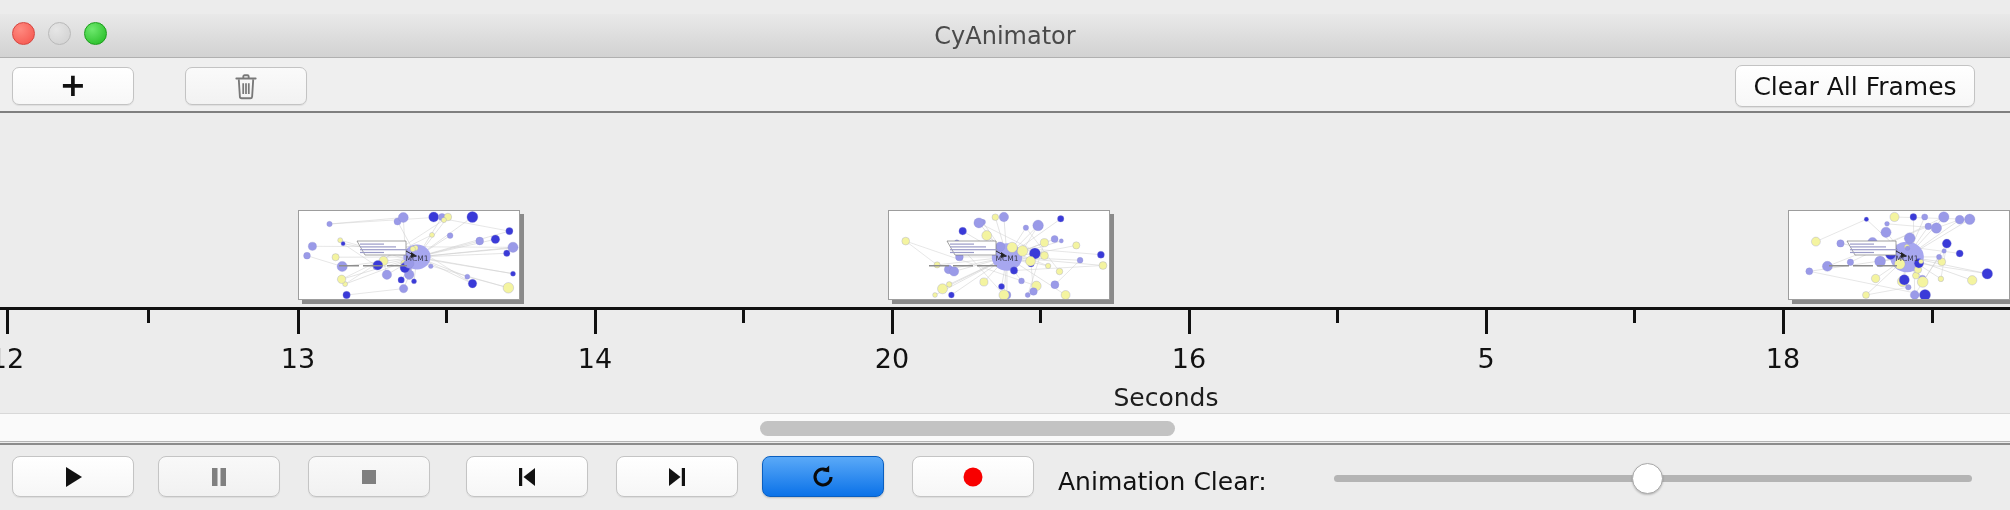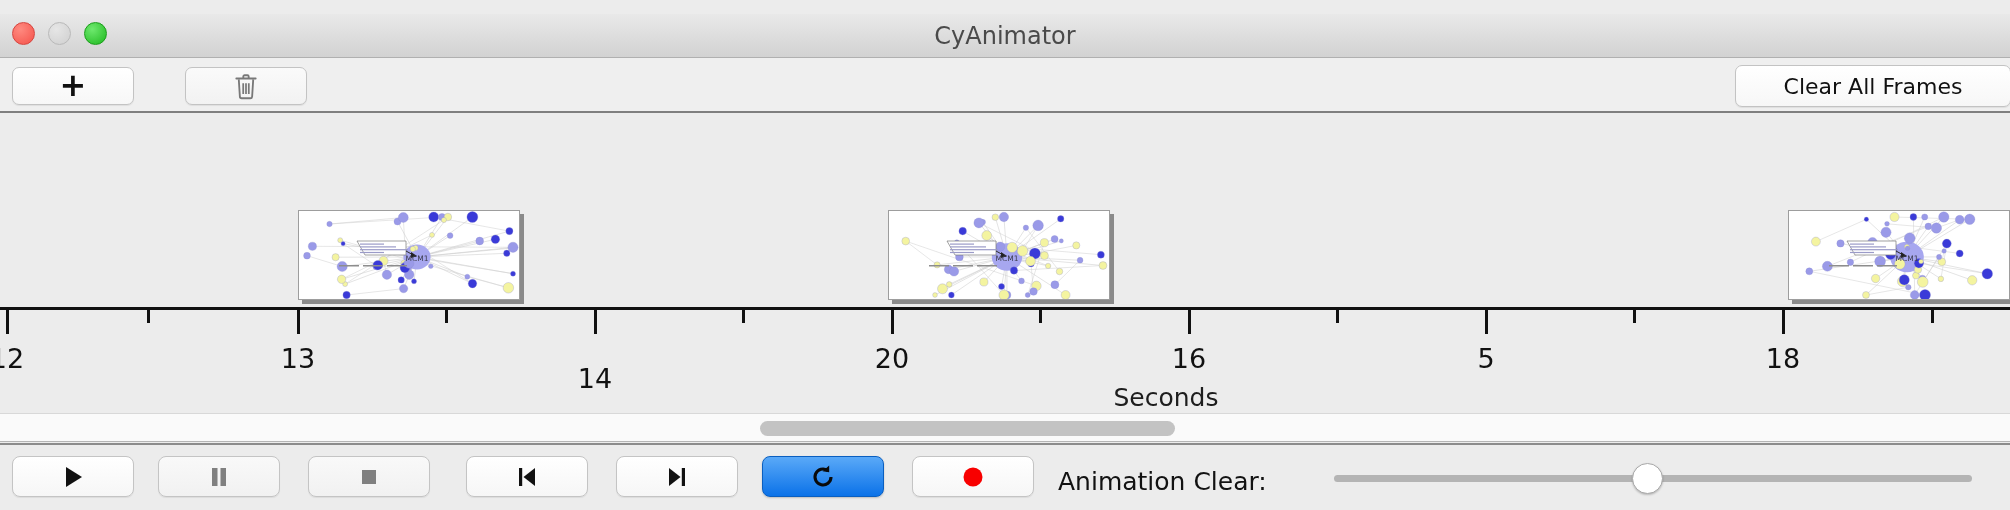--- a/index.html
+++ b/index.html
@@ -55,21 +55,21 @@
   .btn {
     position: absolute; border-radius: 7px; border: 1px solid #c3c3c3;
     background: linear-gradient(#ffffff, #f7f7f7);
     display: flex; align-items: center; justify-content: center;
     font-size: 25px; color: #111; cursor: default;
     box-shadow: 0 1px 1px rgba(0,0,0,.07);
   }
   .btn.dim { background: linear-gradient(#fafafa, #f2f2f2); color: #7b7b7b; }
   #add-frame-btn   { left: 12px;  top: 9px; width: 122px; height: 38px; }
   #delete-frame-btn{ left: 185px; top: 9px; width: 122px; height: 38px; }
-  #clear-all-btn   { left: 1735px;top: 7px; width: 276px; height: 42px; font-size: 22px; }
+  #clear-all-btn   { left: 1735px;top: 7px; width: 240px; height: 42px; font-size: 25px; }
   .plus-glyph { font-size: 32px; font-weight: bold; line-height: 0.8; }
   .trash-svg { width: 26px; height: 28px; }
 
   
   .frames-panel {
     position: absolute; left: 0; top: 113px; width: 2000px; height: 192px;
     background: #ececec;
   }
   .thumb {
     position: absolute; width: 222px; height: 90px; top: 97px;
@@ -491,21 +491,21 @@
   <div class="ruler">
     <div class="ruler-line"></div>
     <div id="ticks-host">
         <div class="tick major" style="left: 6px;"></div>
         <div class="tick-label" style="left: 7px;">12</div>
         <div class="tick minor" style="left: 147px;"></div>
         <div class="tick major" style="left: 297px;"></div>
         <div class="tick-label" style="left: 298px;">13</div>
         <div class="tick minor" style="left: 445px;"></div>
         <div class="tick major" style="left: 594px;"></div>
-        <div class="tick-label" style="left: 595px; margin-top: 20px;">14</div>
+        <div class="tick-label" style="left: 595px;">14</div>
         <div class="tick minor" style="left: 742px;"></div>
         <div class="tick major" style="left: 891px;"></div>
         <div class="tick-label" style="left: 892px;">20</div>
         <div class="tick minor" style="left: 1039px;"></div>
         <div class="tick major" style="left: 1188px;"></div>
         <div class="tick-label" style="left: 1189px;">16</div>
         <div class="tick minor" style="left: 1336px;"></div>
         <div class="tick major" style="left: 1485px;"></div>
         <div class="tick-label" style="left: 1486px;">5</div>
         <div class="tick minor" style="left: 1633px;"></div>

